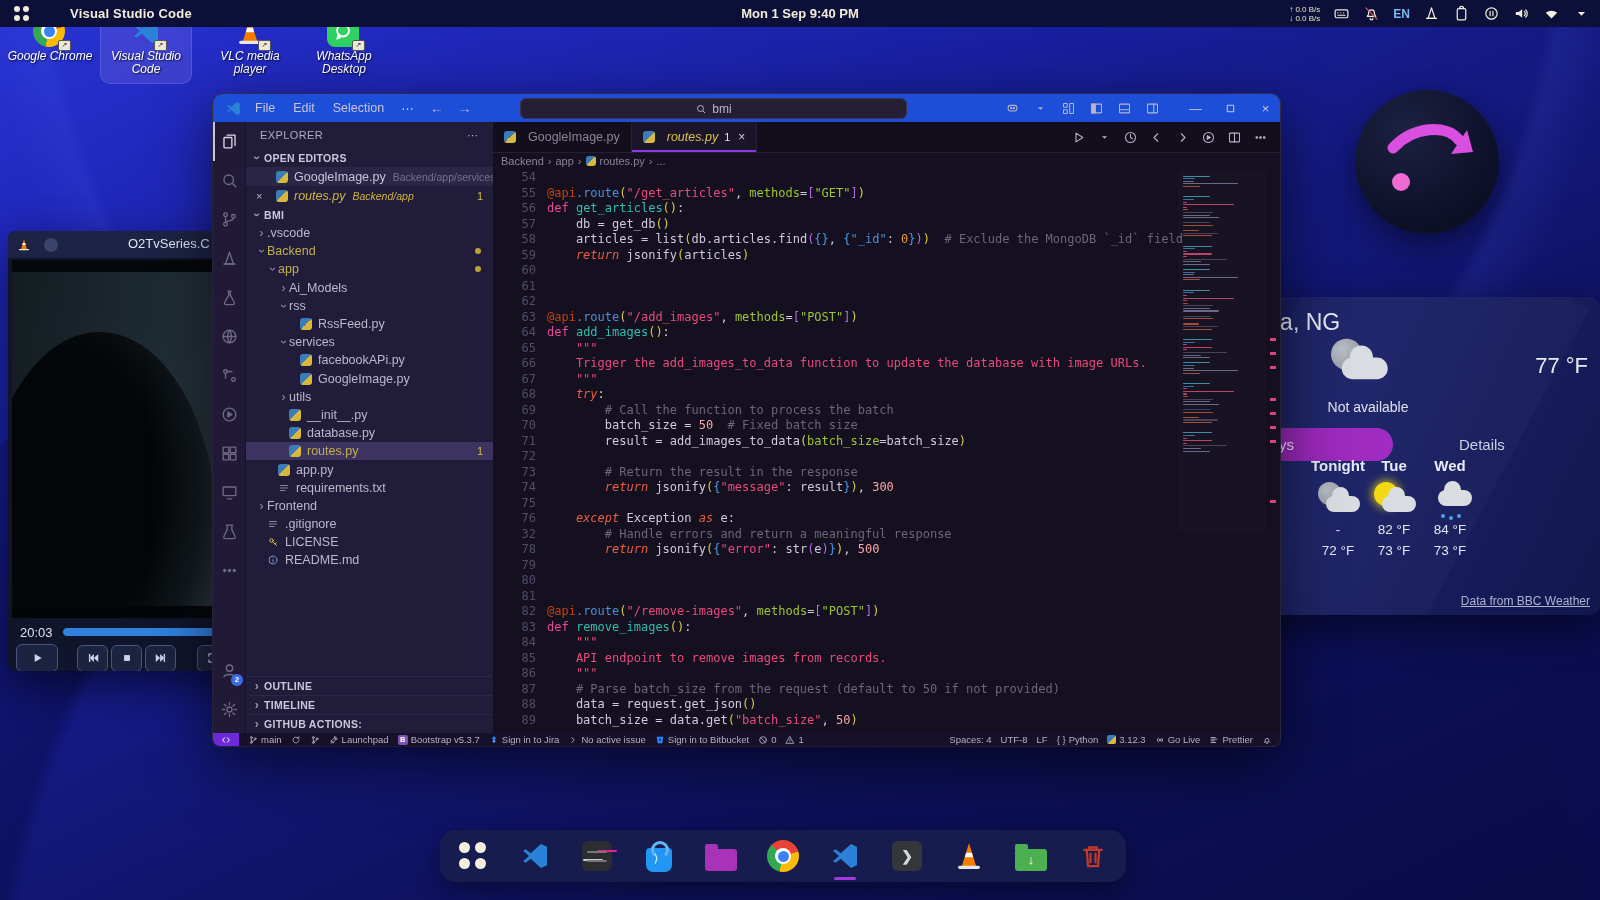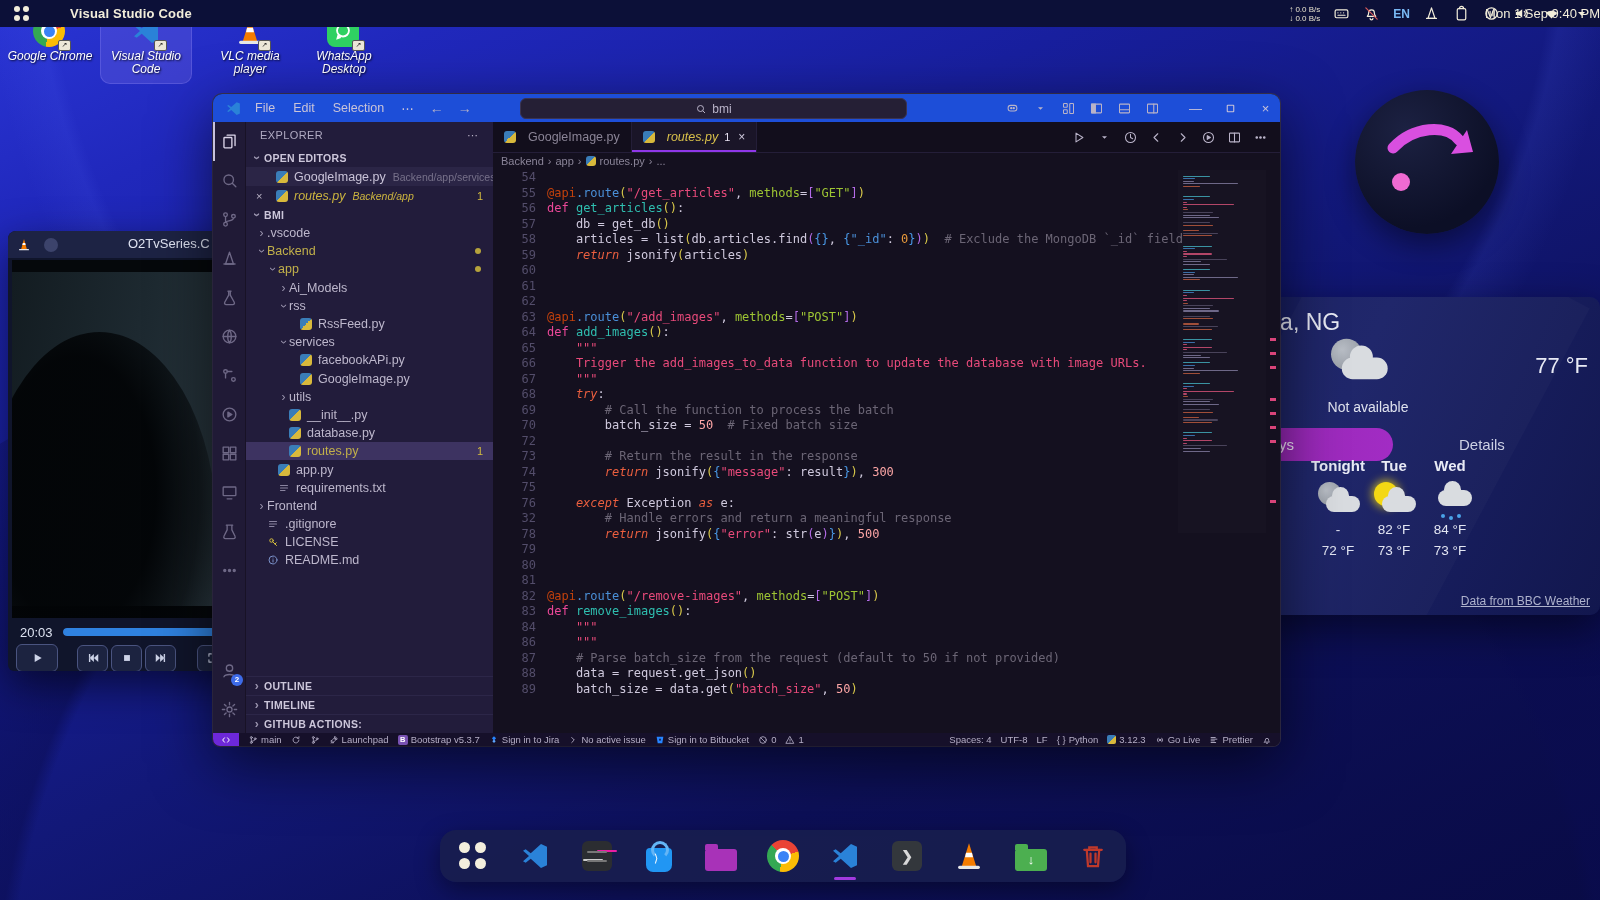--- a/index.html
+++ b/index.html
@@ -13,21 +13,21 @@
   .abs{position:absolute}
   .ic{display:inline-flex;align-items:center;justify-content:center}
   .ic svg{width:100%;height:100%}
 
   
   .topbar{position:absolute;left:0;top:0;width:1600px;height:27px;background:#0c1038;color:#f2edda;
     display:flex;align-items:center;z-index:50;font-size:13px}
   .tb-grid{width:16px;height:16px;margin-left:14px;display:grid;grid-template-columns:7px 7px;gap:2px}
   .tb-grid i{width:6px;height:6px;border-radius:50%;background:#f2edda}
   .tb-title{font-weight:bold;margin-left:40px;letter-spacing:.2px}
-  .tb-clock{position:absolute;left:0;right:0;text-align:right;font-weight:normal;pointer-events:none}
+  .tb-clock{position:absolute;left:0;right:0;text-align:center;font-weight:bold;pointer-events:none}
   .tb-right{margin-left:auto;display:flex;align-items:center;gap:13px;padding-right:10px}
   .tb-net{font-size:8px;line-height:9px;text-align:right;color:#e8e3cf}
   .tray-ic{width:17px;height:17px;color:#f2edda}
   .tray-lang{width:auto;color:#79b8f4;font-weight:bold;font-size:12px}
 
   
   .dicon{position:absolute;top:12px;width:92px;height:72px;text-align:center;border-radius:10px}
   .dicon.sel{background:rgba(120,110,230,.30);box-shadow:0 0 0 1px rgba(160,150,255,.25) inset}
   .dicon .dic{position:relative;width:34px;height:34px;margin:3px auto 1px}
   .dicon .lbl{color:#fff;font-style:italic;font-size:12px;line-height:13px;text-shadow:1px 1px 2px rgba(0,0,0,.8)}
@@ -862,33 +862,35 @@
           <div class="code-line"><span class="ln">61</span><span class="lc"></span></div>
           <div class="code-line"><span class="ln">62</span><span class="lc"></span></div>
           <div class="code-line"><span class="ln">63</span><span class="lc"><span class="tk-d">@api</span><span class="tk-pr">.route</span><span class="tk-y">(</span><span class="tk-s">"/add_images"</span><span class="tk-t">, </span><span class="tk-g">methods</span><span class="tk-t">=</span><span class="tk-pu">[</span><span class="tk-g">"POST"</span><span class="tk-pu">]</span><span class="tk-y">)</span></span></div>
           <div class="code-line"><span class="ln">64</span><span class="lc"><span class="tk-k">def </span><span class="tk-f">add_images</span><span class="tk-y">()</span><span class="tk-t">:</span></span></div>
           <div class="code-line"><span class="ln">65</span><span class="lc"><span class="tk-s">    """</span></span></div>
           <div class="code-line"><span class="ln">66</span><span class="lc"><span class="tk-s">    Trigger the add_images_to_data function to update the database with image URLs.</span></span></div>
           <div class="code-line"><span class="ln">67</span><span class="lc"><span class="tk-s">    """</span></span></div>
           <div class="code-line"><span class="ln">68</span><span class="lc"><span class="tk-o">    try</span><span class="tk-t">:</span></span></div>
           <div class="code-line"><span class="ln">69</span><span class="lc"><span class="tk-c">        # Call the function to process the batch</span></span></div>
           <div class="code-line"><span class="ln">70</span><span class="lc"><span class="tk-t">        batch_size = </span><span class="tk-n">50</span><span class="tk-c">  # Fixed batch size</span></span></div>
+          <div class="code-line"><span class="ln">71</span><span class="lc"><span class="tk-t">        result = </span><span class="tk-t">add_images_to_data</span><span class="tk-y">(</span><span class="tk-g">batch_size</span><span class="tk-t">=batch_size</span><span class="tk-y">)</span></span></div>
           <div class="code-line"><span class="ln">72</span><span class="lc"></span></div>
           <div class="code-line"><span class="ln">73</span><span class="lc"><span class="tk-c">        # Return the result in the response</span></span></div>
           <div class="code-line"><span class="ln">74</span><span class="lc"><span class="tk-o">        return </span><span class="tk-t">jsonify</span><span class="tk-y">(</span><span class="tk-b">{</span><span class="tk-s">"message"</span><span class="tk-t">: result</span><span class="tk-b">}</span><span class="tk-y">)</span><span class="tk-t">, </span><span class="tk-n">300</span></span></div>
           <div class="code-line"><span class="ln">75</span><span class="lc"></span></div>
           <div class="code-line"><span class="ln">76</span><span class="lc"><span class="tk-o">    except </span><span class="tk-t">Exception </span><span class="tk-o">as </span><span class="tk-t">e:</span></span></div>
           <div class="code-line"><span class="ln">32</span><span class="lc"><span class="tk-c">        # Handle errors and return a meaningful response</span></span></div>
           <div class="code-line"><span class="ln">78</span><span class="lc"><span class="tk-o">        return </span><span class="tk-t">jsonify</span><span class="tk-y">(</span><span class="tk-b">{</span><span class="tk-s">"error"</span><span class="tk-t">: str</span><span class="tk-pu">(</span><span class="tk-t">e</span><span class="tk-pu">)</span><span class="tk-b">}</span><span class="tk-y">)</span><span class="tk-t">, </span><span class="tk-n">500</span></span></div>
           <div class="code-line"><span class="ln">79</span><span class="lc"></span></div>
           <div class="code-line"><span class="ln">80</span><span class="lc"></span></div>
           <div class="code-line"><span class="ln">81</span><span class="lc"></span></div>
           <div class="code-line"><span class="ln">82</span><span class="lc"><span class="tk-d">@api</span><span class="tk-pr">.route</span><span class="tk-y">(</span><span class="tk-s">"/remove-images"</span><span class="tk-t">, </span><span class="tk-g">methods</span><span class="tk-t">=</span><span class="tk-pu">[</span><span class="tk-g">"POST"</span><span class="tk-pu">]</span><span class="tk-y">)</span></span></div>
           <div class="code-line"><span class="ln">83</span><span class="lc"><span class="tk-k">def </span><span class="tk-f">remove_images</span><span class="tk-y">()</span><span class="tk-t">:</span></span></div>
           <div class="code-line"><span class="ln">84</span><span class="lc"><span class="tk-s">    """</span></span></div>
+          <div class="code-line"><span class="ln">85</span><span class="lc"><span class="tk-s">    API endpoint to remove images from records.</span></span></div>
           <div class="code-line"><span class="ln">86</span><span class="lc"><span class="tk-s">    """</span></span></div>
           <div class="code-line"><span class="ln">87</span><span class="lc"><span class="tk-c">    # Parse batch_size from the request (default to 50 if not provided)</span></span></div>
           <div class="code-line"><span class="ln">88</span><span class="lc"><span class="tk-t">    data = request.</span><span class="tk-t">get_json</span><span class="tk-y">()</span></span></div>
           <div class="code-line"><span class="ln">89</span><span class="lc"><span class="tk-t">    batch_size = data.</span><span class="tk-t">get</span><span class="tk-y">(</span><span class="tk-s">"batch_size"</span><span class="tk-t">, </span><span class="tk-n">50</span><span class="tk-y">)</span></span></div>
         </div>
       <div id="minimap">
           <i></i>
           <i style="width: 27.28px; background: rgb(58, 147, 162);"></i>
           <i style="width: 11.78px; background: rgb(58, 111, 168);"></i>
           <i style="width: 10.54px; background: rgb(110, 104, 136);"></i>

